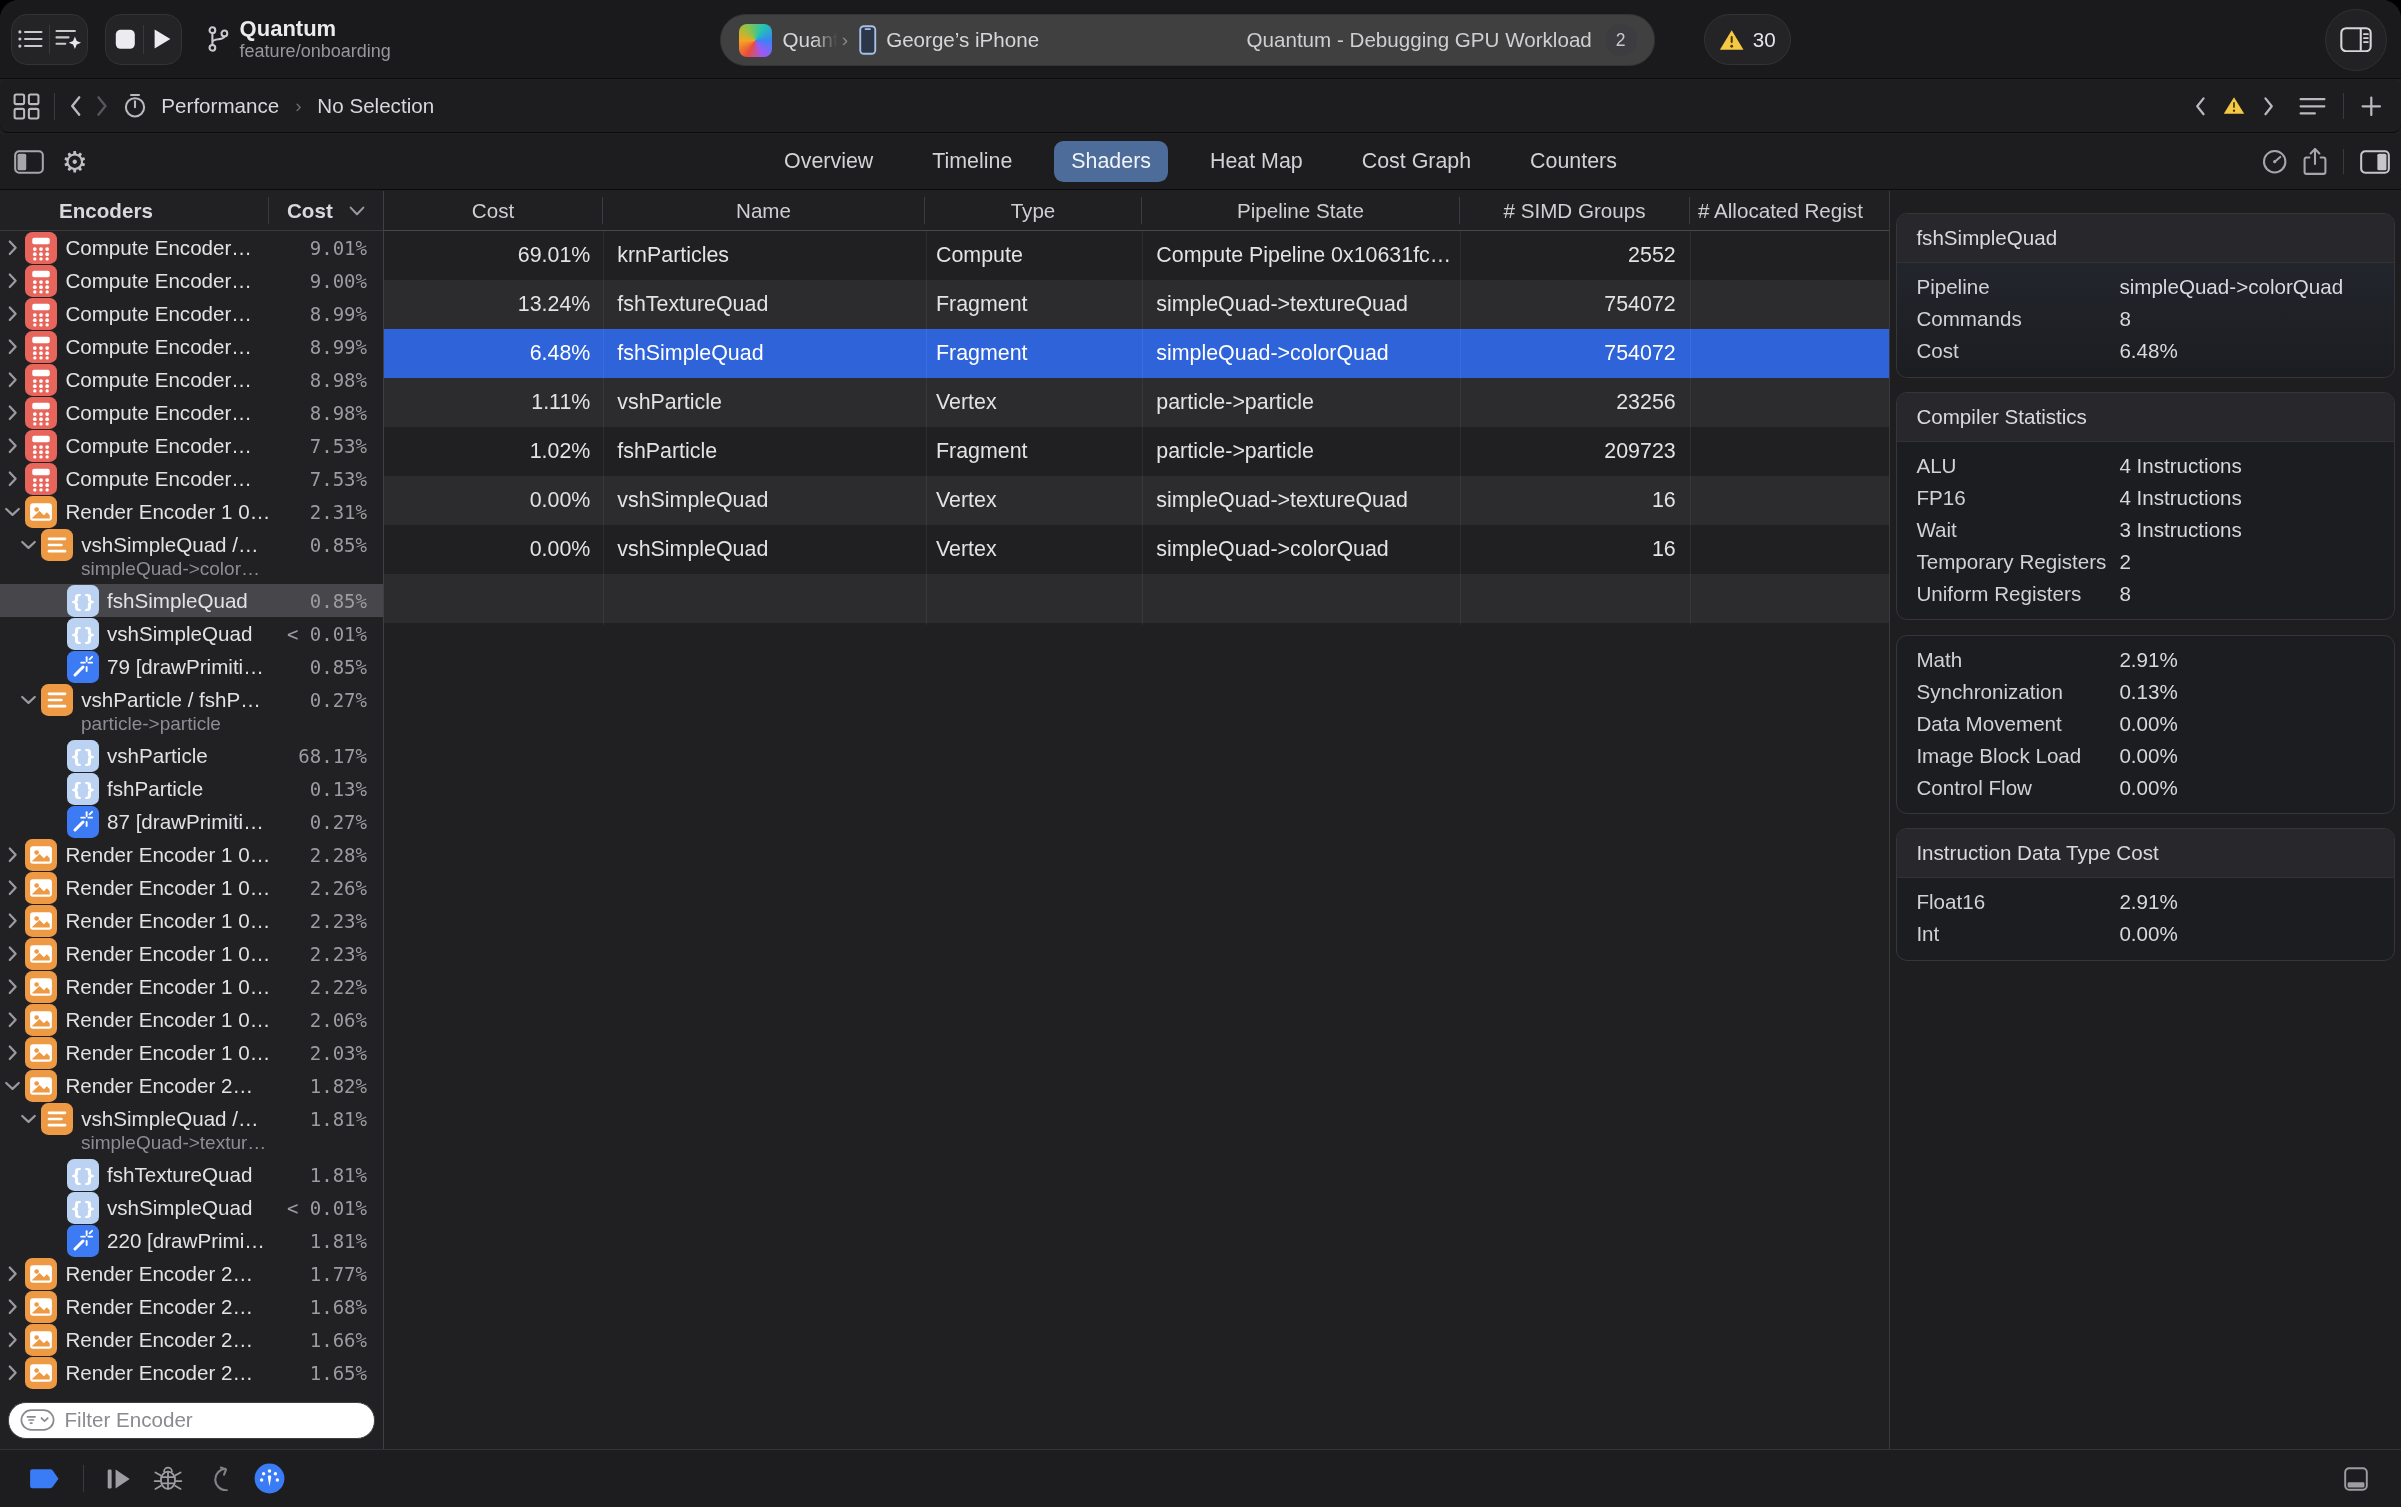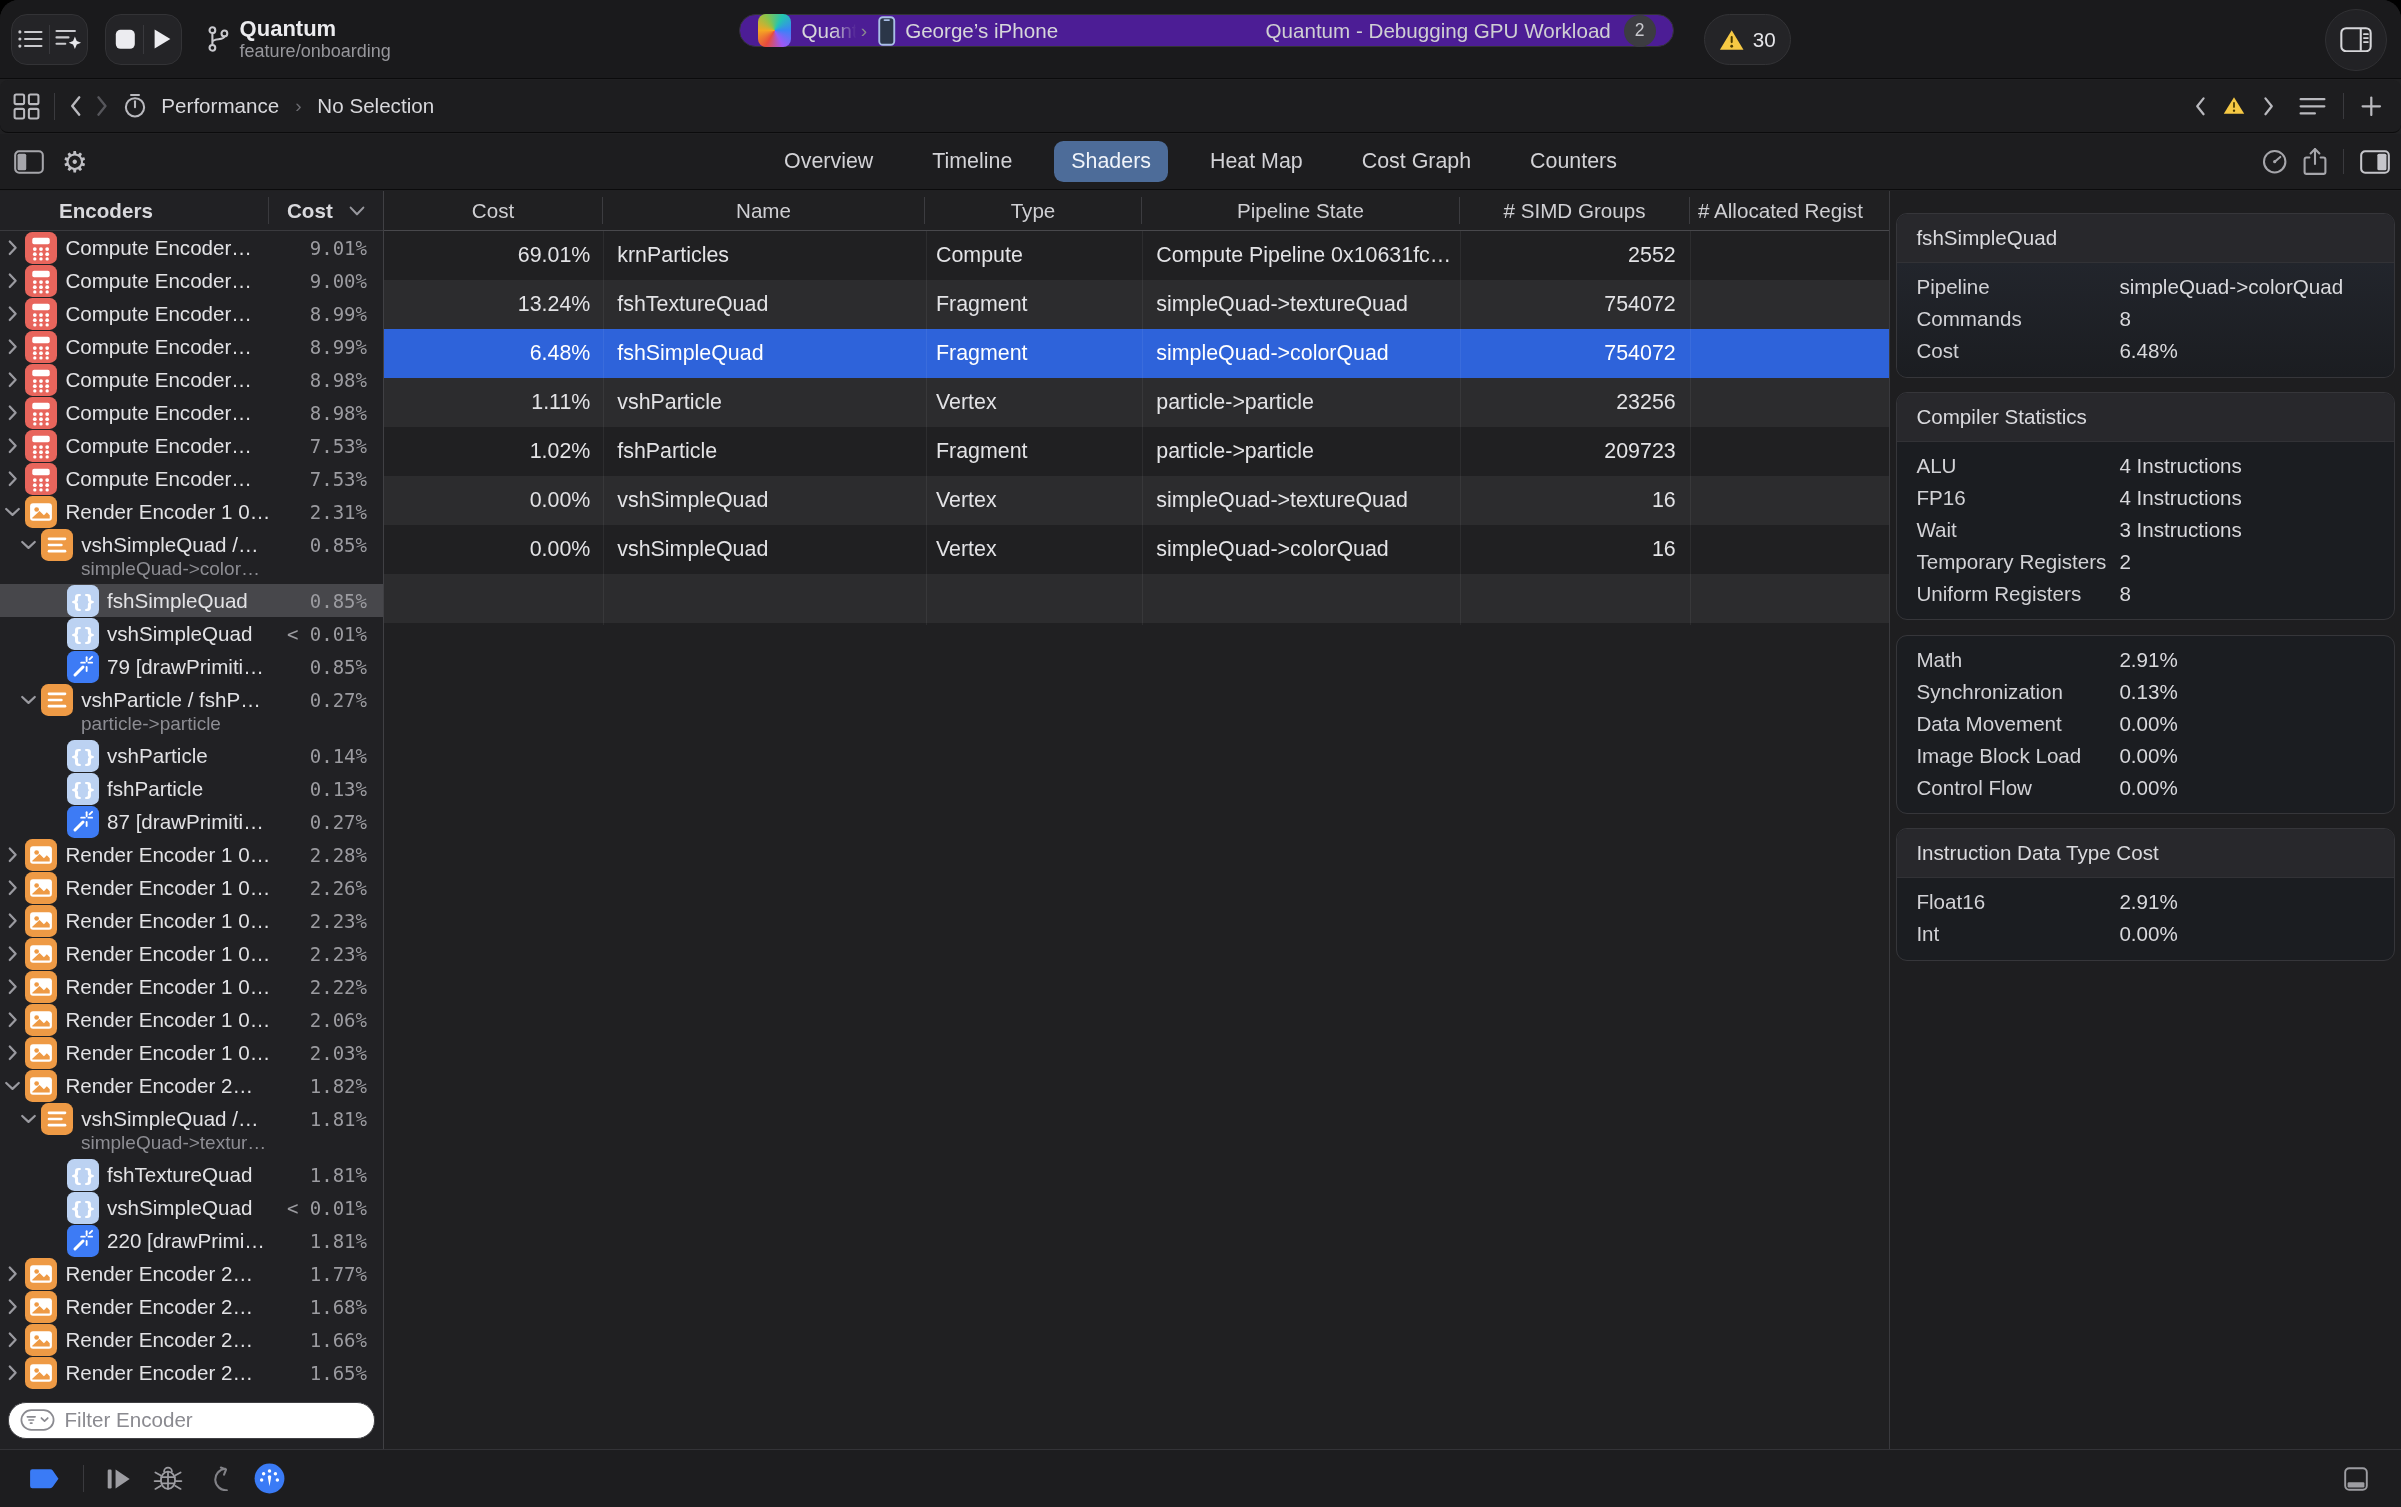--- a/index.html
+++ b/index.html
@@ -14,21 +14,21 @@
   .toolbar{position:absolute;left:0;top:0;width:100%;height:79px;background:#1a1a1c;border-bottom:0.8px solid #0b0b0c;}
   .tb-left{position:absolute;left:11px;top:0;height:100%;display:flex;align-items:center;}
   .btn-group{display:flex;align-items:center;height:51px;background:#242427;border:0.8px solid #333336;border-radius:16px;overflow:hidden;}
   .btn-group .tb-btn{width:37px;height:100%;display:flex;align-items:center;justify-content:center;}
   .btn-group .sep{width:0.8px;height:29px;background:#39393d;}
   .run-group{margin-left:17.5px;}
   .branch-wrap{display:flex;align-items:center;margin-left:24px;gap:9.5px;}
   .proj-titles{display:flex;flex-direction:column;line-height:1.15;}
   .proj-name{font-size:22px;font-weight:700;color:#ebebee;}
   .proj-branch{font-size:18px;color:#97979c;}
-  .scheme-pill{position:absolute;left:739px;top:14.3px;width:935px;height:33px;background:#4c1d95;border:0.8px solid #333336;border-radius:25.4px;display:flex;align-items:center;padding:0 17.5px;}
+  .scheme-pill{position:absolute;left:720px;top:14.3px;width:935px;height:52px;background:#404040;border:0.8px solid #333336;border-radius:25.4px;display:flex;align-items:center;padding:0 17.5px;}
   .appicon{width:33px;height:33px;border-radius:8px;background:conic-gradient(from 210deg,#e84c3d,#f5a623,#8bc34a,#23c4b2,#3b82f7,#9b59f6,#e84c3d);flex:0 0 auto;}
   .scheme-name{font-size:20.6px;color:#d6d6da;margin-left:11px;max-width:76px;overflow:hidden;white-space:nowrap;
     -webkit-mask-image:linear-gradient(90deg,#000 55%,transparent 97%);mask-image:linear-gradient(90deg,#000 55%,transparent 97%);}
   .scheme-chev{font-size:19px;color:#8a8a8f;margin:0 11px 0 3.2px;}
   .dest-name{font-size:20.6px;color:#d6d6da;margin-left:9.5px;white-space:nowrap;}
   .activity-status{margin-left:auto;font-size:20.6px;color:#cfcfd3;white-space:nowrap;}
   .status-badge{width:32px;height:32px;margin-left:12.7px;border-radius:50%;background:#3c3c41;color:#c9c9ce;font-size:17.5px;display:flex;align-items:center;justify-content:center;}
   .warn-pill{position:absolute;left:1704px;top:14.3px;height:51px;padding:0 14.3px;border:0.8px solid #333336;background:#242427;border-radius:25.4px;display:flex;align-items:center;gap:8px;}
   .warn-count{font-size:20.6px;color:#e5e5e9;}
   .editor-btn{position:absolute;right:14.3px;top:8.7px;width:62px;height:62px;border-radius:50%;border:0.8px solid #313134;background:#222225;display:flex;align-items:center;justify-content:center;}
@@ -684,21 +684,21 @@
           </div>
           <div class="s-row lvl3">
             <div class="s-line">
               <span class="s-icon">
                 <svg viewBox="0 0 44 44">
                   <rect width="44" height="44" rx="10" fill="#bcd2f2"></rect>
                   <text x="22" y="31" font-size="25" font-weight="700" fill="#ffffff" text-anchor="middle" font-family="DejaVu Sans, sans-serif">{}</text>
                 </svg>
               </span>
               <span class="s-label">vshParticle</span>
-              <span class="s-cost">0.14%</span>
+              <span class="s-cost">68.17%</span>
             </div>
           </div>
           <div class="s-row lvl3">
             <div class="s-line">
               <span class="s-icon">
                 <svg viewBox="0 0 44 44">
                   <rect width="44" height="44" rx="10" fill="#bcd2f2"></rect>
                   <text x="22" y="31" font-size="25" font-weight="700" fill="#ffffff" text-anchor="middle" font-family="DejaVu Sans, sans-serif">{}</text>
                 </svg>
               </span>

